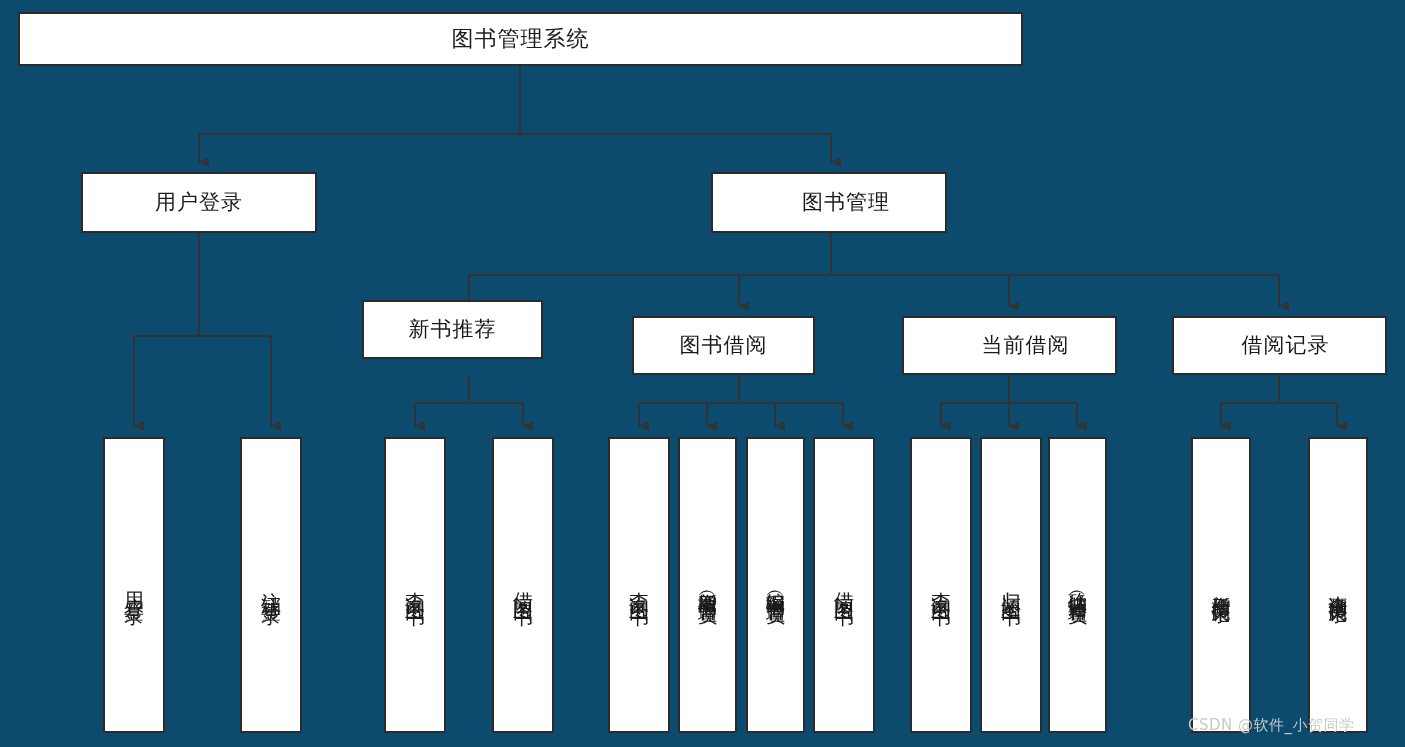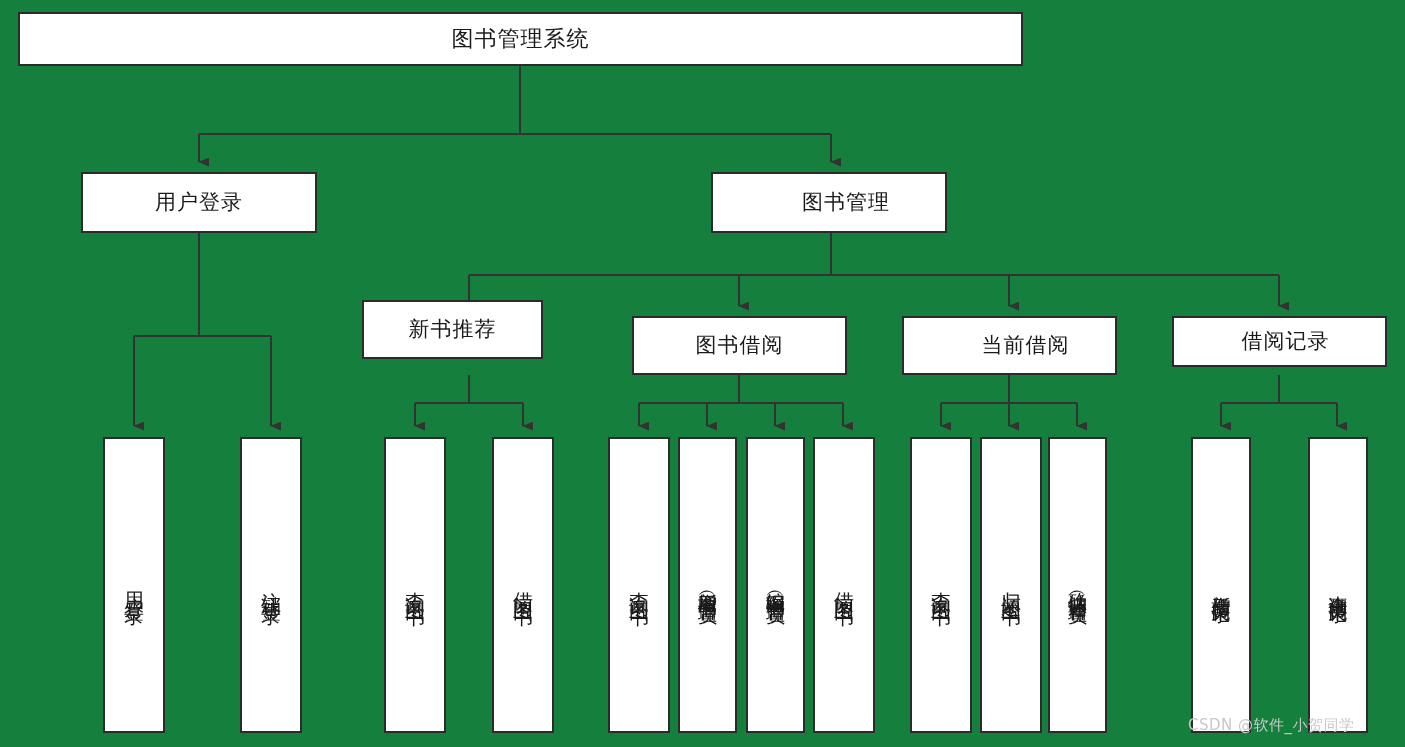--- a/index.html
+++ b/index.html
@@ -10,21 +10,21 @@
   body {
     width: 1405px;
     height: 747px;
     font-family: "DejaVu Sans", "Liberation Sans", sans-serif;
     overflow: hidden;
   }
   #diagram-root {
     position: relative;
     width: 1405px;
     height: 747px;
-    background: #15803d;
+    background: #0c4a6e;
   }
   svg#connectors {
     position: absolute;
     left: 0;
     top: 0;
     width: 1405px;
     height: 747px;
   }
   .node {
     position: absolute;
@@ -137,29 +137,29 @@
   </div>
 
   <div class="node node-h" style="left:711px; top:172px; width:236px; height:61px;padding-left:34px;">
     <span>图书管理</span>
   </div>
 
   <div class="node node-h" style="left:362px; top:300px; width:181px; height:59px;">
     <span>新书推荐</span>
   </div>
 
-  <div class="node node-h" style="left:632px; top:316px; width:215px; height:59px;">
+  <div class="node node-h" style="left:632px; top:316px; width:183px; height:59px;">
     <span>图书借阅</span>
   </div>
 
   <div class="node node-h" style="left:902px; top:316px; width:215px; height:59px;padding-left:32px;">
     <span>当前借阅</span>
   </div>
 
-  <div class="node node-h" style="left:1172px; top:316px; width:215px; height:51px;padding-left:12px;">
+  <div class="node node-h" style="left:1172px; top:316px; width:215px; height:59px;padding-left:12px;">
     <span>借阅记录</span>
   </div>
 
   <div class="node leaf" style="left:103px; top:437px; width:62px; height:296px;">
     <span class="leaf-label">用户登录</span>
   </div>
 
   <div class="node leaf" style="left:240px; top:437px; width:62px; height:296px;">
     <span class="leaf-label">注销登录</span>
   </div>

